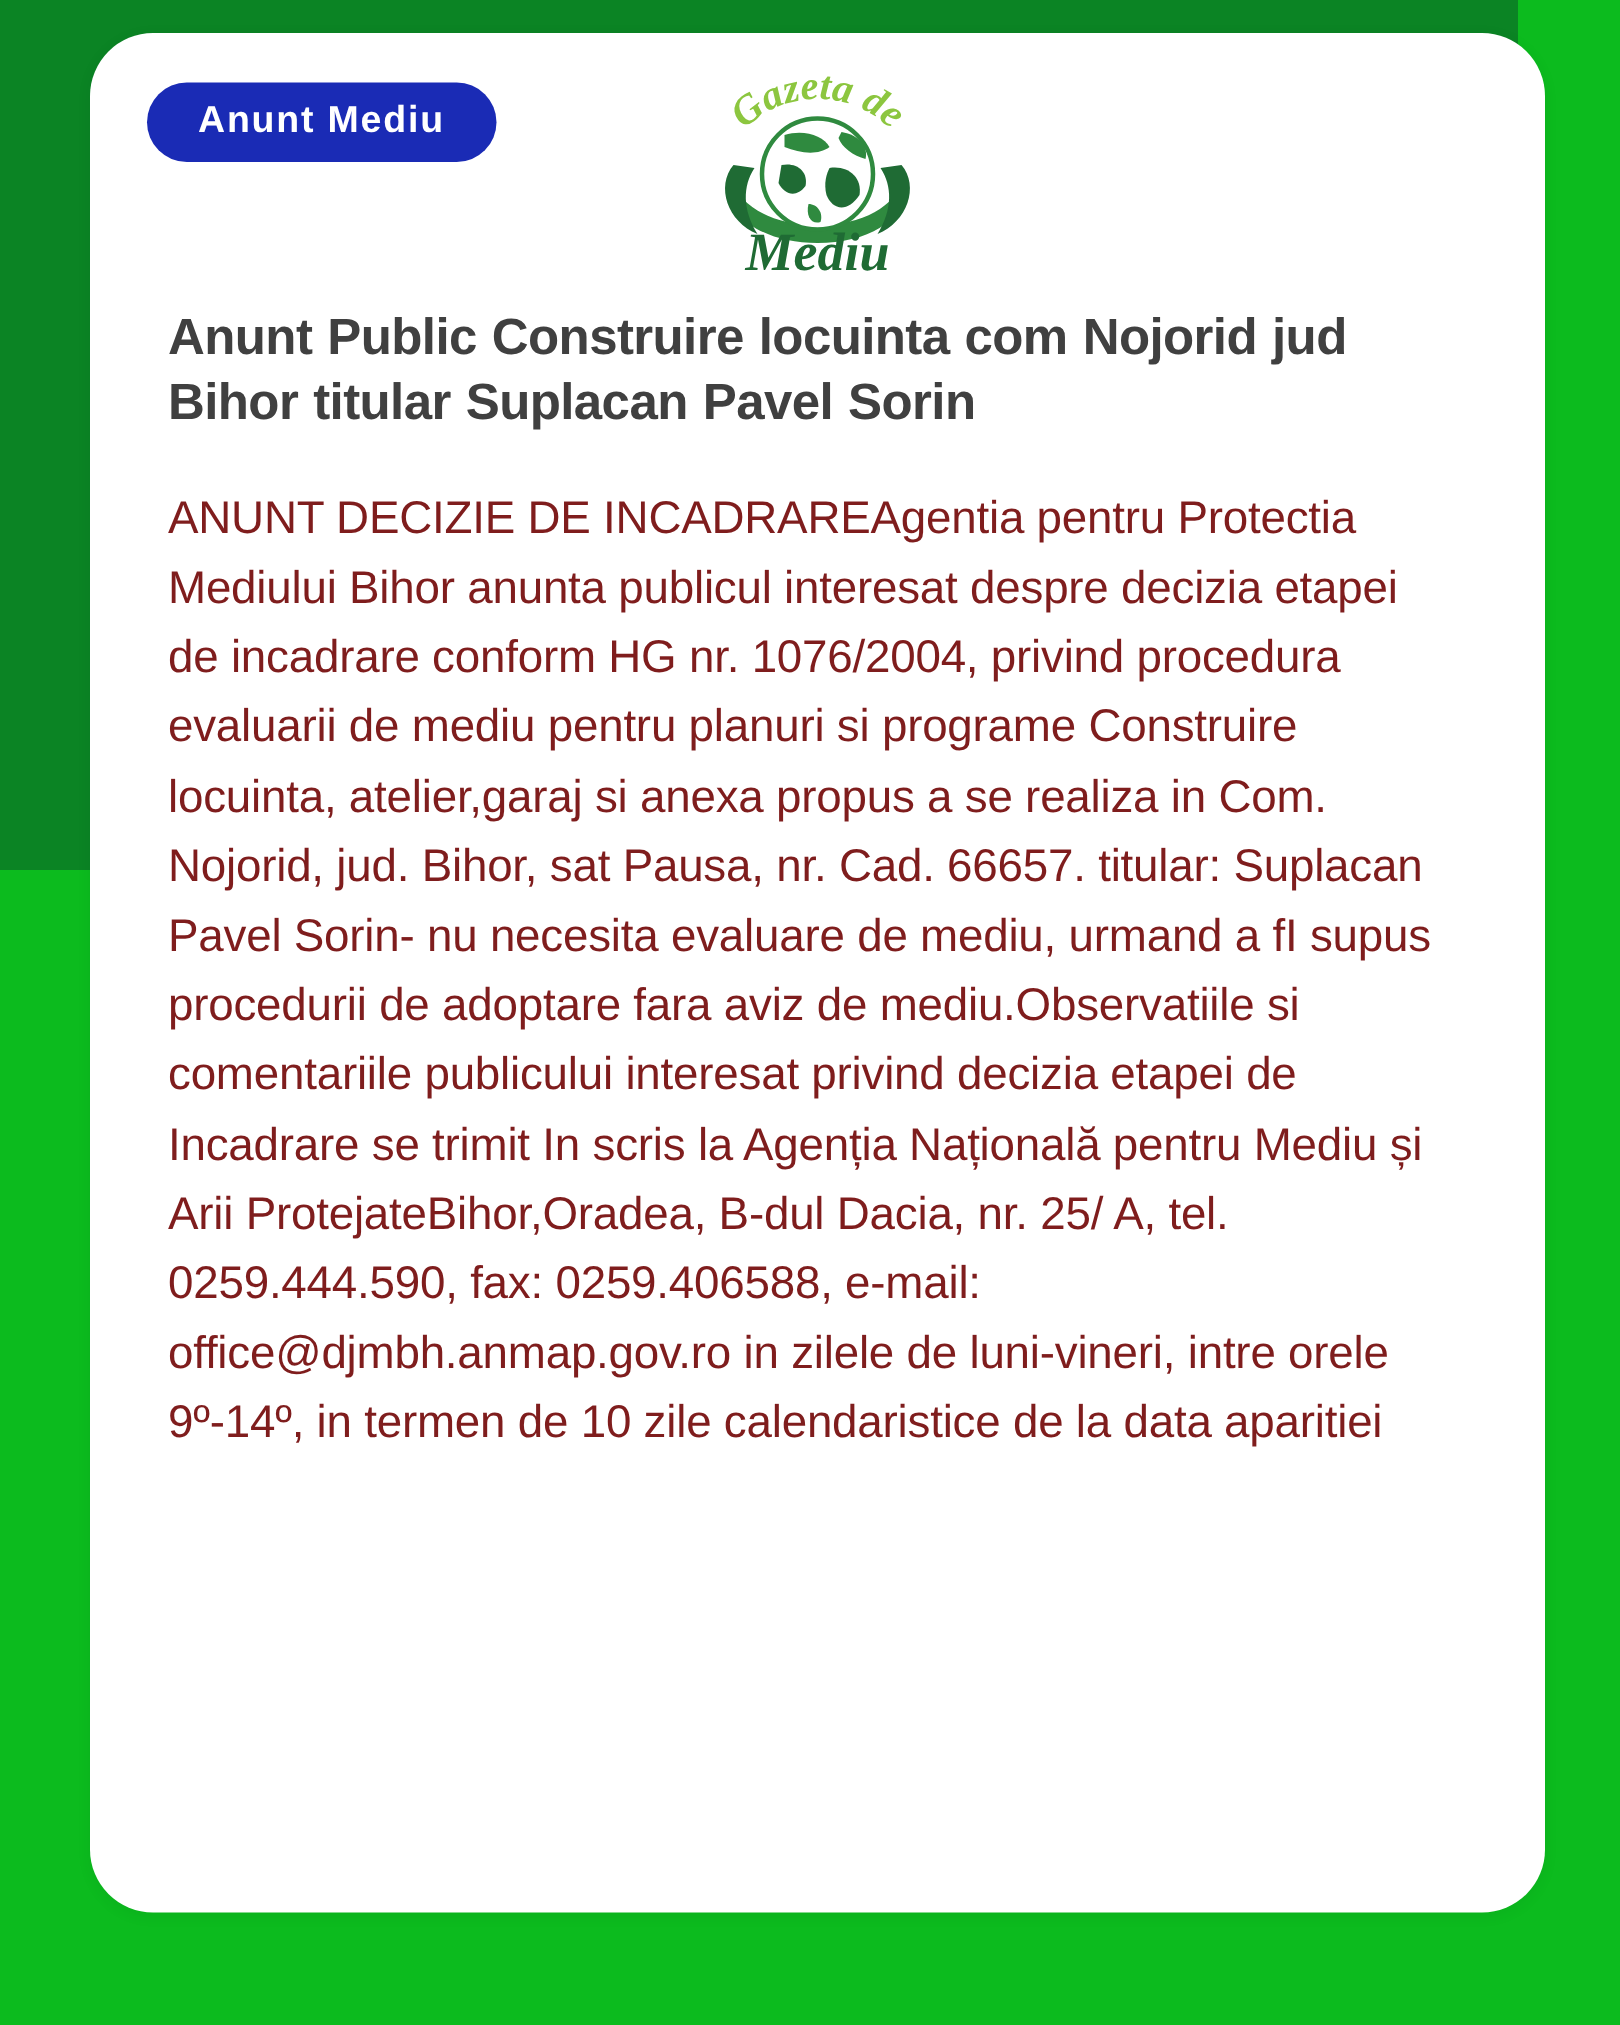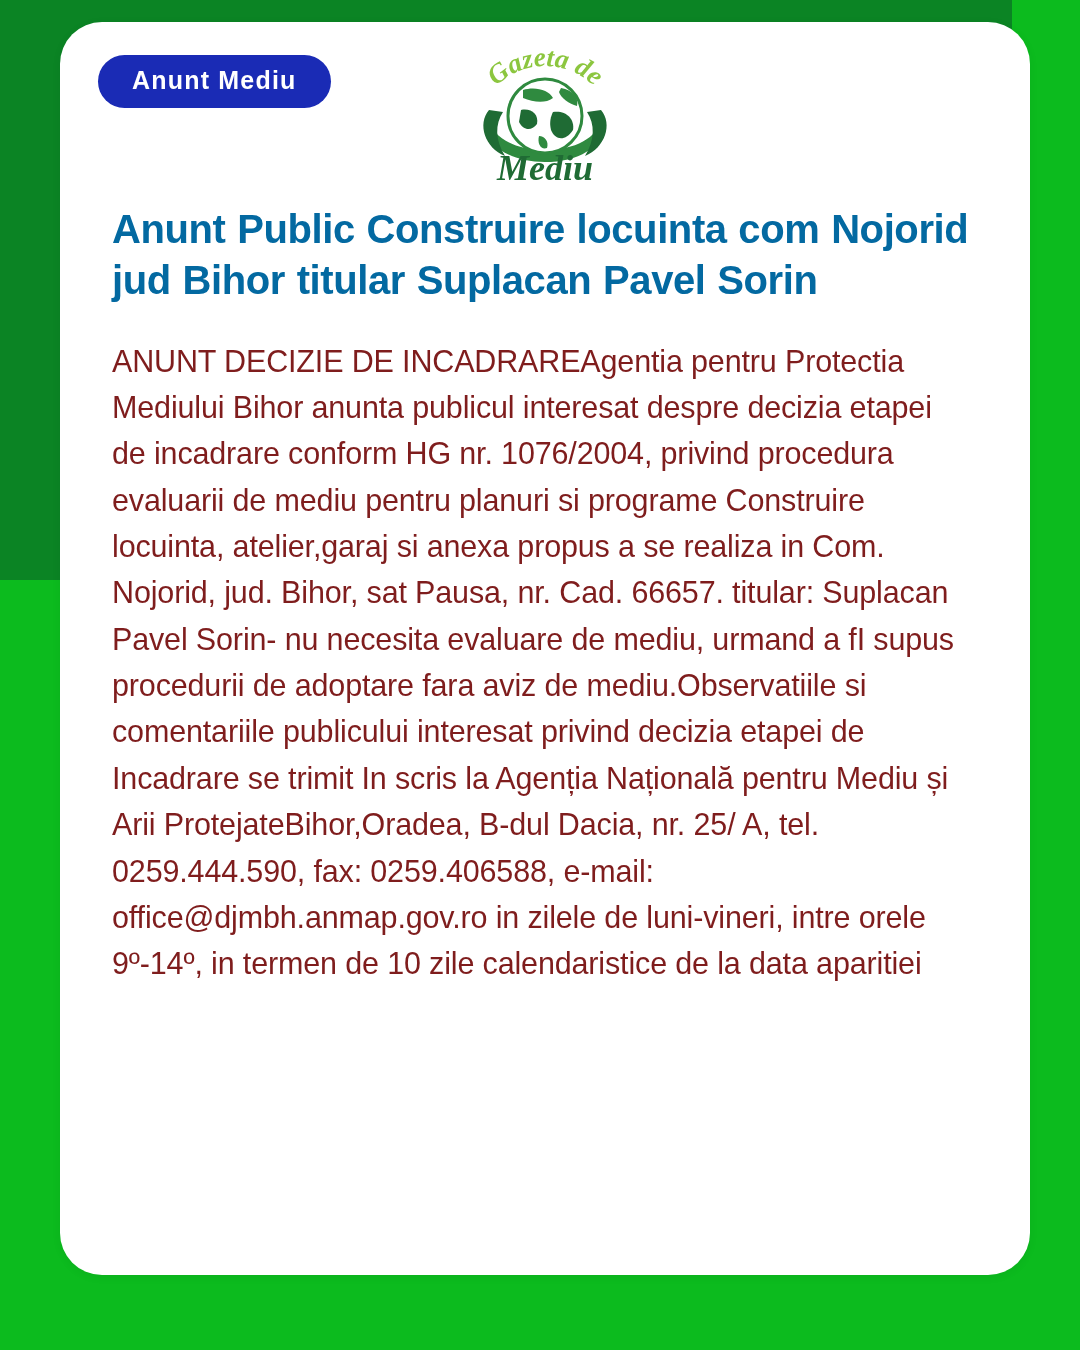--- a/index.html
+++ b/index.html
@@ -81,22 +81,22 @@
     top: 10px;
     width: 160px;
     height: 150px;
   }
   #logo svg { display: block; }
 
   
   #title {
     margin: 0;
     padding: 22px 60px 0 52px;
-    color: #0369a1;
-    font-size: 40px;
+    color: #404040;
+    font-size: 34px;
     line-height: 1.27;
     font-weight: 700;
     letter-spacing: -0.4px;
     word-spacing: 1px;
   }
 
   
   #body-text {
     margin: 0;
     padding: 32px 60px 0 52px;

